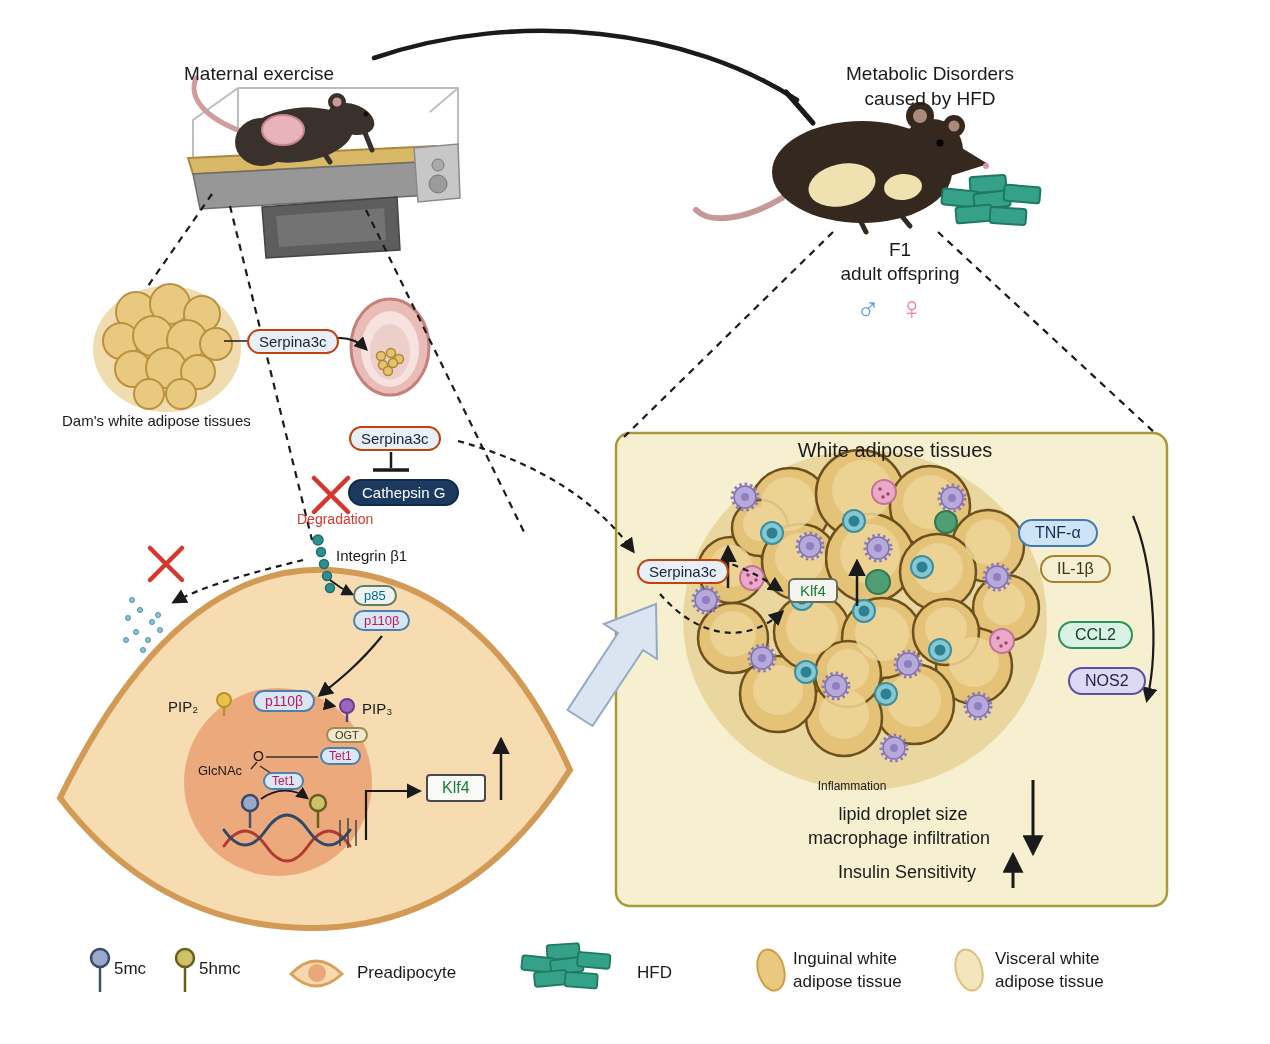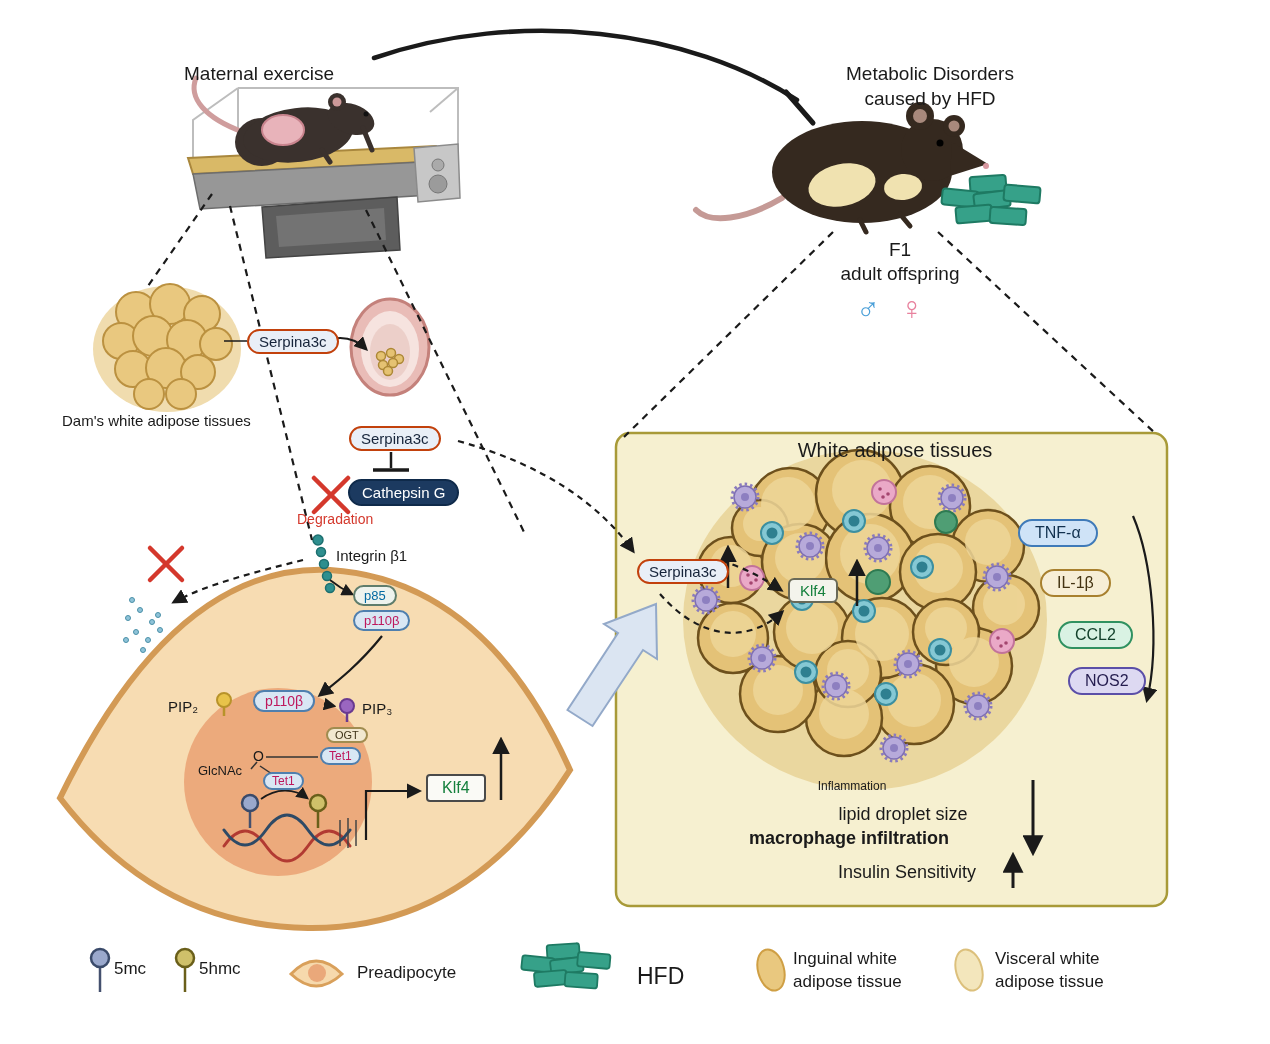--- a/index.html
+++ b/index.html
@@ -424,31 +424,31 @@
   <div class="lbl" style="left:253px;top:748px;font-size:14px;">O</div>
   <div class="pill blue small" style="left:263px;top:772px;">Tet1</div>
 
   <div class="box" style="left:426px;top:774px;">Klf4</div>
 
   <div class="lbl ctr" style="left:895px;top:438px;font-size:20px;">White adipose tissues</div>
   <div class="pill" style="left:637px;top:559px;">Serpina3c</div>
   <div class="box wat" style="left:788px;top:578px;">Klf4</div>
 
   <div class="pill cyt tnf" style="left:1018px;top:519px;">TNF-α</div>
-  <div class="pill cyt il1" style="left:1040px;top:569px;">IL-1β</div>
+  <div class="pill cyt il1" style="left:1040px;top:555px;">IL-1β</div>
   <div class="pill cyt ccl" style="left:1058px;top:621px;">CCL2</div>
   <div class="pill cyt nos" style="left:1068px;top:667px;">NOS2</div>
 
   <div class="lbl ctr" style="left:852px;top:779px;font-size:12px;">Inflammation</div>
   <div class="lbl ctr" style="left:903px;top:803px;font-size:18px;">lipid droplet size</div>
-  <div class="lbl ctr" style="left:849px;top:827px;font-size:18px;font-weight:bold;">macrophage infiltration</div>
+  <div class="lbl ctr" style="left:899px;top:827px;font-size:18px;">macrophage infiltration</div>
   <div class="lbl ctr" style="left:907px;top:861px;font-size:18px;">Insulin Sensitivity</div>
 
   <div class="lbl" style="left:114px;top:958px;font-size:17px;">5mc</div>
   <div class="lbl" style="left:199px;top:958px;font-size:17px;">5hmc</div>
   <div class="lbl" style="left:357px;top:962px;font-size:17px;">Preadipocyte</div>
-  <div class="lbl" style="left:637px;top:962px;font-size:23px;">HFD</div>
+  <div class="lbl" style="left:637px;top:962px;font-size:17px;">HFD</div>
   <div class="lbl" style="left:793px;top:948px;font-size:17px;">Inguinal white</div>
   <div class="lbl" style="left:793px;top:971px;font-size:17px;">adipose tissue</div>
   <div class="lbl" style="left:995px;top:948px;font-size:17px;">Visceral white</div>
   <div class="lbl" style="left:995px;top:971px;font-size:17px;">adipose tissue</div>
 
 </div>
 
 </body></html>

